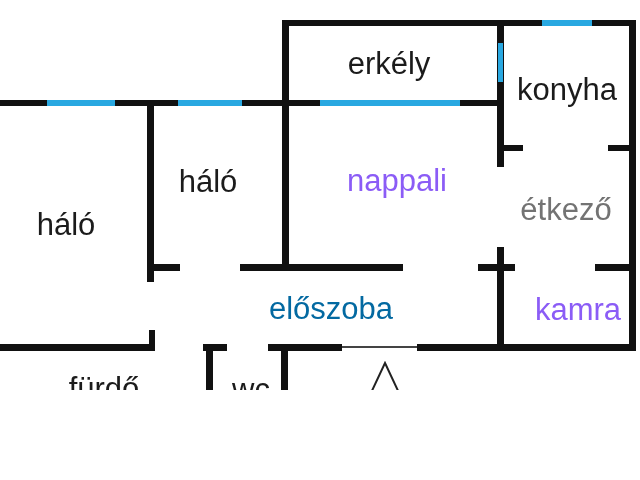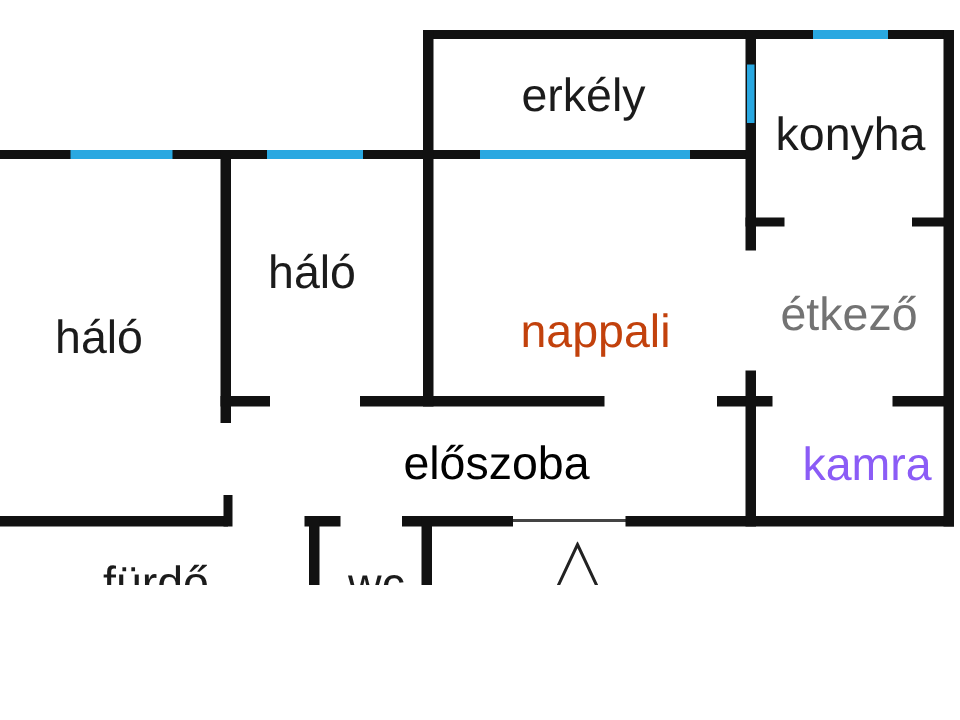--- a/index.html
+++ b/index.html
@@ -55,23 +55,23 @@
   <div class="window" style="left: 47px; top: 100px; width: 68px; height: 6px; background: rgb(41, 168, 225);"></div>
   <div class="window" style="left: 178px; top: 100px; width: 64px; height: 6px; background: rgb(41, 168, 225);"></div>
   <div class="window" style="left: 320px; top: 100px; width: 140px; height: 6px; background: rgb(41, 168, 225);"></div>
   <div class="window" style="left: 542px; top: 20px; width: 50px; height: 6px; background: rgb(41, 168, 225);"></div>
   <div class="window" style="left: 498px; top: 43px; width: 5px; height: 39px; background: rgb(41, 168, 225);"></div>
 
   <div class="room-label" style="left: 389px; top: 64px; color: rgb(27, 27, 27);">erkély</div>
   <div class="room-label" style="left: 567px; top: 90px; color: rgb(27, 27, 27); text-align: center;">konyha</div>
   <div class="room-label" style="left: 66px; top: 225px; color: rgb(27, 27, 27);">háló</div>
   <div class="room-label" style="left: 208px; top: 182px; color: rgb(27, 27, 27);">háló</div>
-  <div class="room-label" style="left: 397px; top: 181px; color: #c2410c; margin-top: 40px;">nappali</div>
+  <div class="room-label" style="left: 397px; top: 181px; color: #8b5cf6;">nappali</div>
   <div class="room-label" style="left: 566px; top: 210px; color: #737373;">étkező</div>
-  <div class="room-label" style="left: 331px; top: 309px; color: #000000;">előszoba</div>
+  <div class="room-label" style="left: 331px; top: 309px; color: #0369a1;">előszoba</div>
   <div class="room-label" style="left: 578px; top: 310px; color: #8b5cf6;">kamra</div>
   <div class="room-label" style="left: 104px; top: 389px; color: rgb(27, 27, 27);">fürdő</div>
   <div class="room-label" style="left: 251px; top: 390px; color: rgb(27, 27, 27); text-decoration: underline;">wc</div>
 
   <svg class="arrow" style="left:368px;top:361px;" width="34" height="70" viewBox="0 0 34 70">
     <path d="M17 2 L32 34 L25 34 L25 68 L9 68 L9 34 L2 34 Z" fill="#ffffff" stroke="#222222" stroke-width="2" stroke-linejoin="miter"></path>
   </svg>
 
 </div>
 

